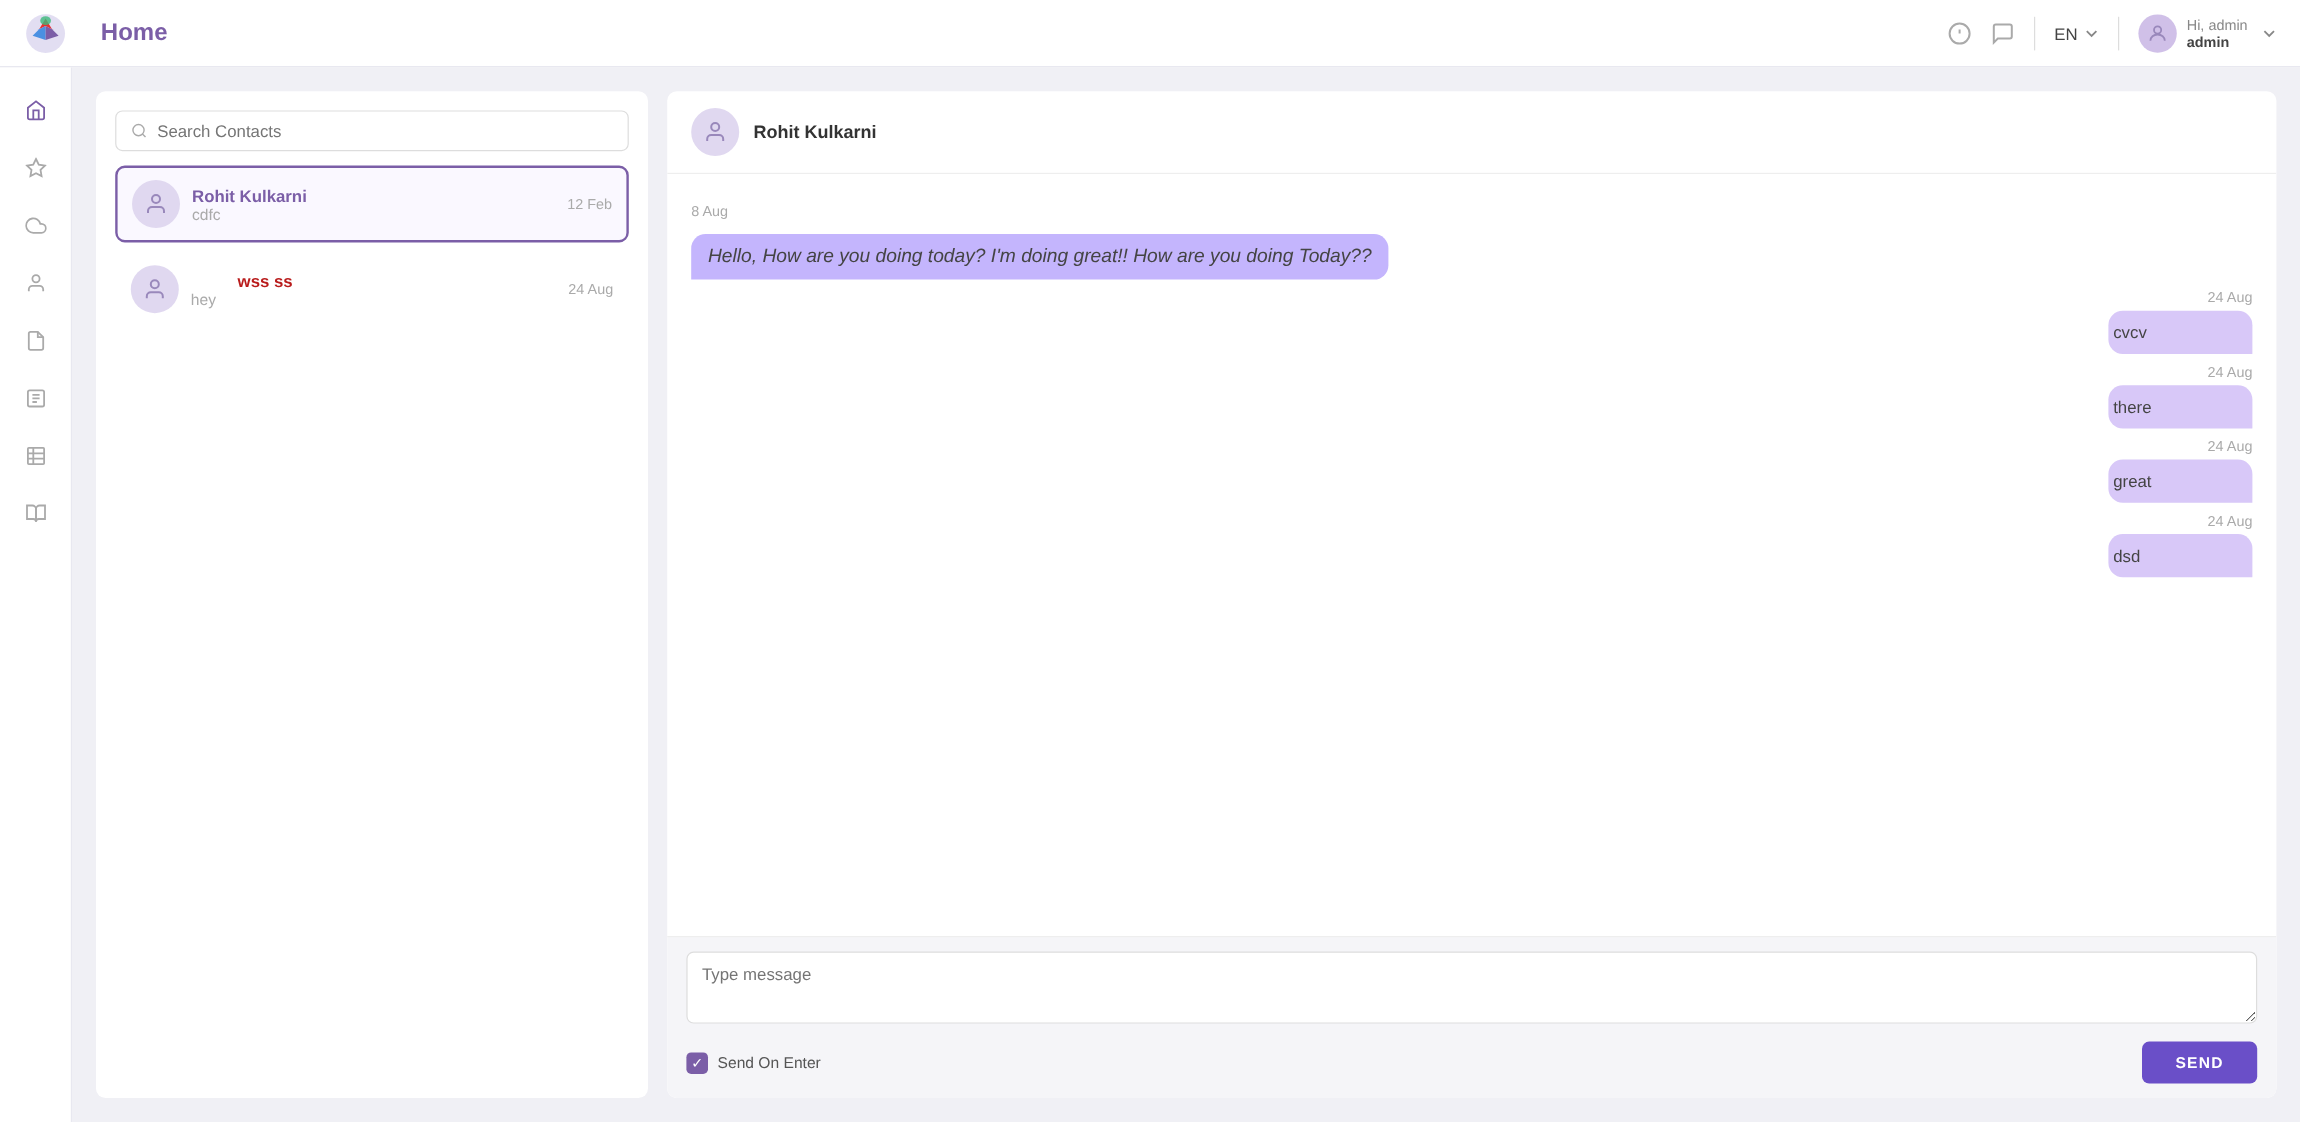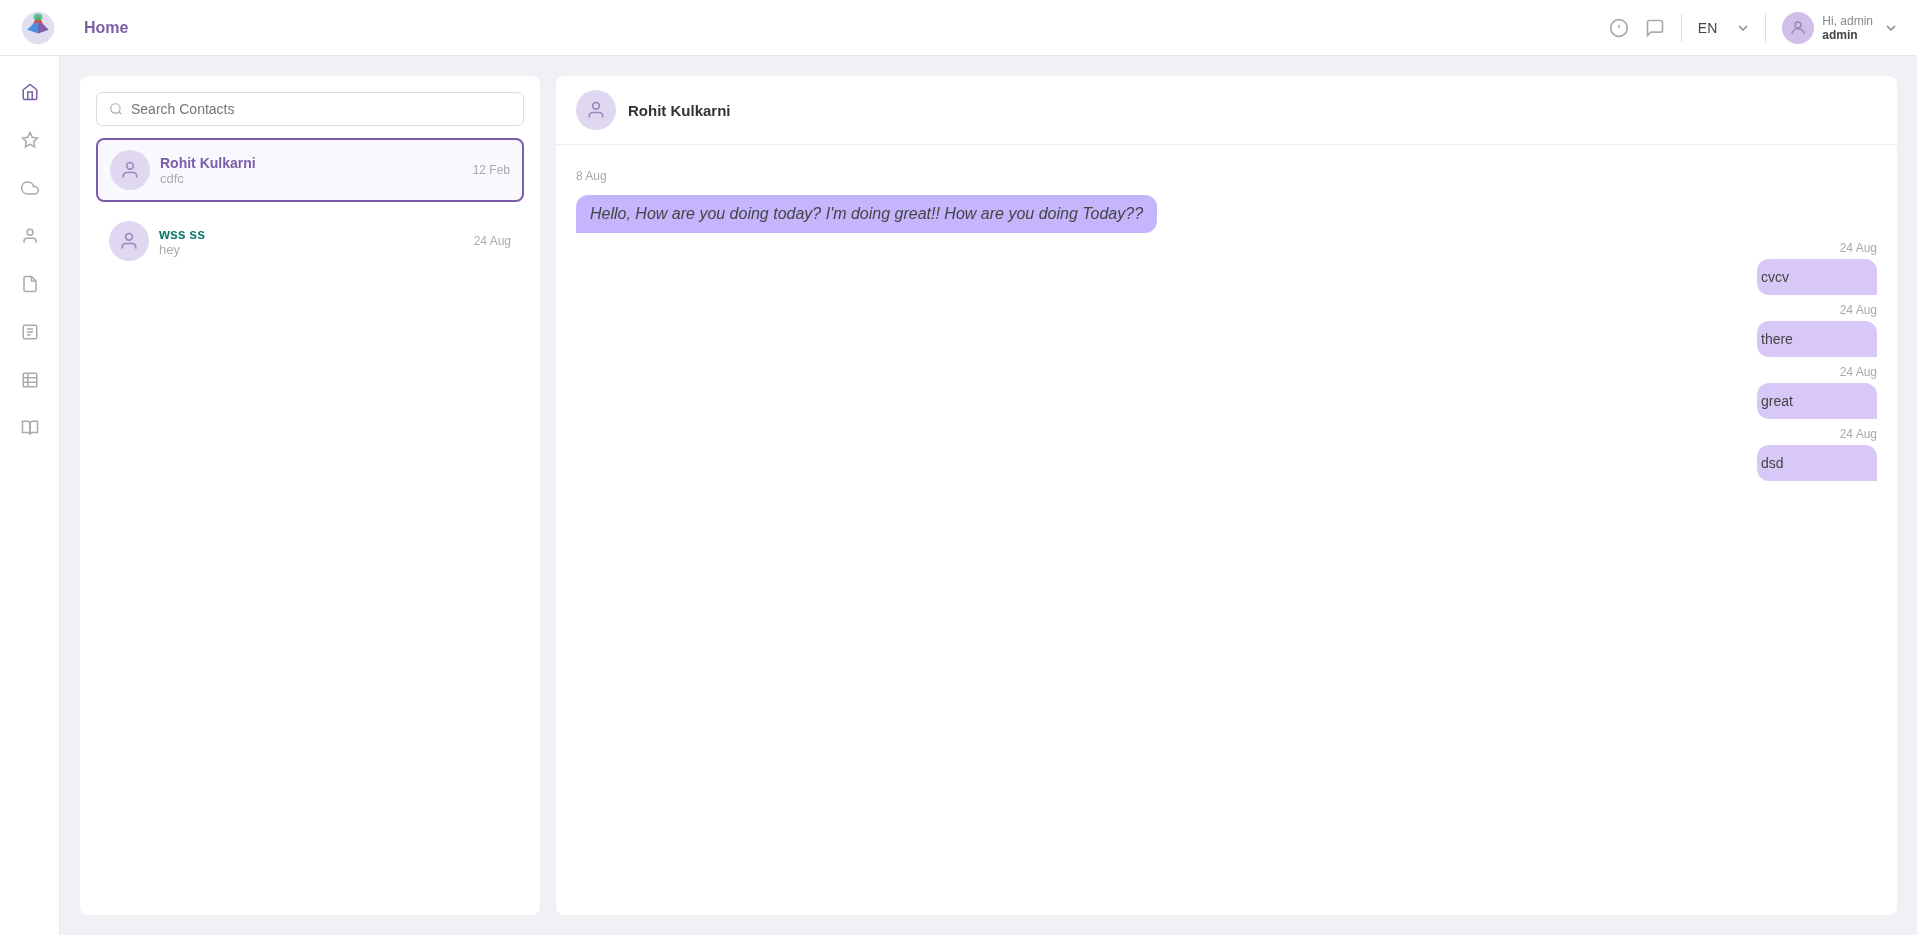--- a/index.html
+++ b/index.html
@@ -22,21 +22,21 @@
       gap: 8px;
       width: 60px;
     }
     .logo-icon {
       width: 36px;
       height: 36px;
     }
     .topnav-home {
       color: #7b5ea7;
       font-weight: 600;
-      font-size: 16px;
+      font-size: 20px;
       margin-left: 4px;
     }
     .topnav-right {
       margin-left: auto;
       display: flex;
       align-items: center;
       gap: 16px;
     }
     .topnav-icon-btn {
       background: none;
@@ -48,21 +48,21 @@
       align-items: center;
     }
     .topnav-divider {
       width: 1px;
       height: 28px;
       background: #ddd;
     }
     .topnav-lang {
       display: flex;
       align-items: center;
-      gap: 20px;
+      gap: 6px;
       font-size: 14px;
       color: #444;
       cursor: pointer;
     }
     .topnav-user {
       display: flex;
       align-items: center;
       gap: 8px;
       cursor: pointer;
     }
@@ -175,21 +175,21 @@
       background: #e0d8f0;
       display: flex;
       align-items: center;
       justify-content: center;
       color: #9988bb;
       font-size: 16px;
       flex-shrink: 0;
     }
     .contact-info { flex: 1; min-width: 0; }
     .contact-name { font-size: 14px; font-weight: 600; color: #7b5ea7; }
-    .contact-item:not(.active) .contact-name { color: #0f766e; }
+    .contact-item:not(.active) .contact-name { color: #b91c1c; margin-left: 39px; }
     .contact-preview { font-size: 13px; color: #aaa; }
     .contact-time { font-size: 12px; color: #aaa; white-space: nowrap; }
 
     
     .chat-panel {
       flex: 1;
       background: #fff;
       border-radius: 8px;
       display: flex;
       flex-direction: column;
@@ -510,16 +510,28 @@
           <div class="msg-sent-time">24 Aug</div>
           <div class="msg-sent">great</div>
         </div>
 
         <div class="msg-sent-wrapper">
           <div class="msg-sent-time">24 Aug</div>
           <div class="msg-sent">dsd</div>
         </div>
       </div>
 
+      <div class="chat-footer">
+        <textarea class="chat-textarea" placeholder="Type message" style=""></textarea>
+        <div class="chat-footer-bar">
+          <div class="send-on-enter">
+            <div class="checkbox-custom">
+              <span class="checkbox-check">✓</span>
+            </div>
+            <span>Send On Enter</span>
+          </div>
+          <button class="send-btn">SEND</button>
+        </div>
+      </div>
     </div>
 
   </div>
 </div>
 
 </body></html>

